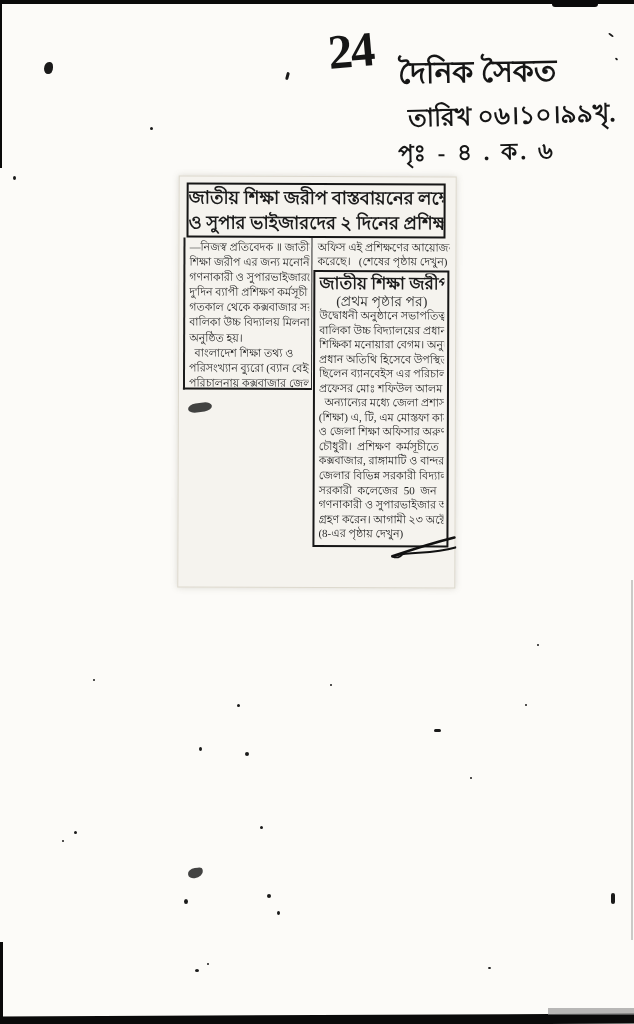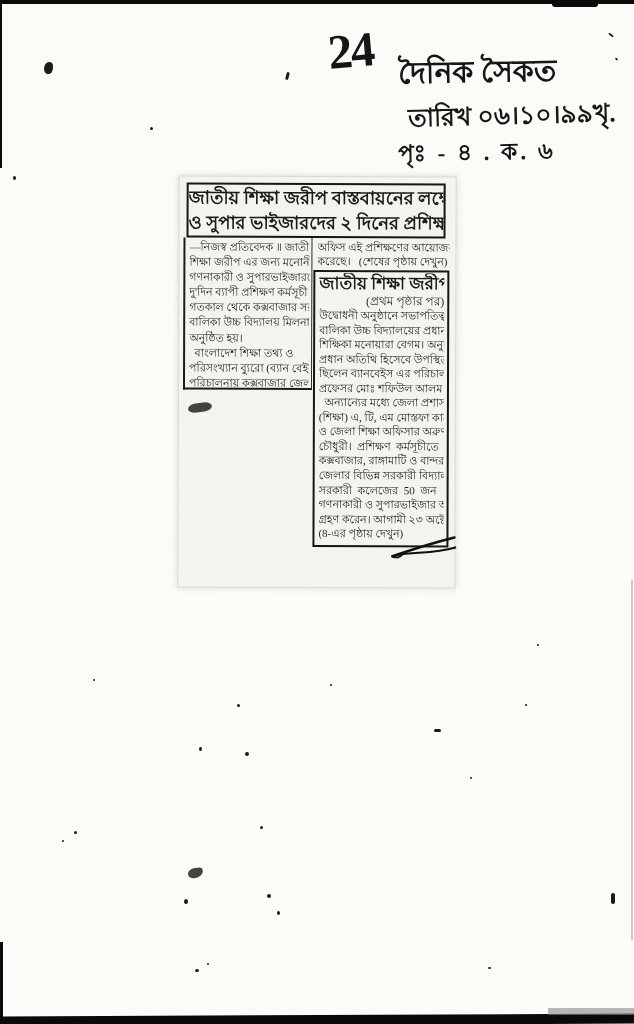--- a/index.html
+++ b/index.html
@@ -72,21 +72,21 @@
     border:2px solid #161616;
     box-sizing:border-box;
     padding:1px 3px 0 4px;
     background:#f5f3ee;
   }
   .subhead{
     font-size:17px;font-weight:bold;text-align:center;
     line-height:22px;white-space:nowrap;overflow:hidden;
   }
   .cont-note{
-    font-size:12px;text-align:right;line-height:13px;
+    font-size:14px;text-align:center;line-height:13px;
     white-space:nowrap;overflow:hidden;color:#2c2c2c;
   }
   .right-box .news-line{line-height:14.55px;}
   .swoosh{position:absolute;left:210px;top:357px;}
   
   .speck{position:absolute;background:#1a1a1a;border-radius:50%;}
   .smudge{
     position:absolute;background:#222;border-radius:40%/60%;
     transform:rotate(-8deg);opacity:.85;
   }

